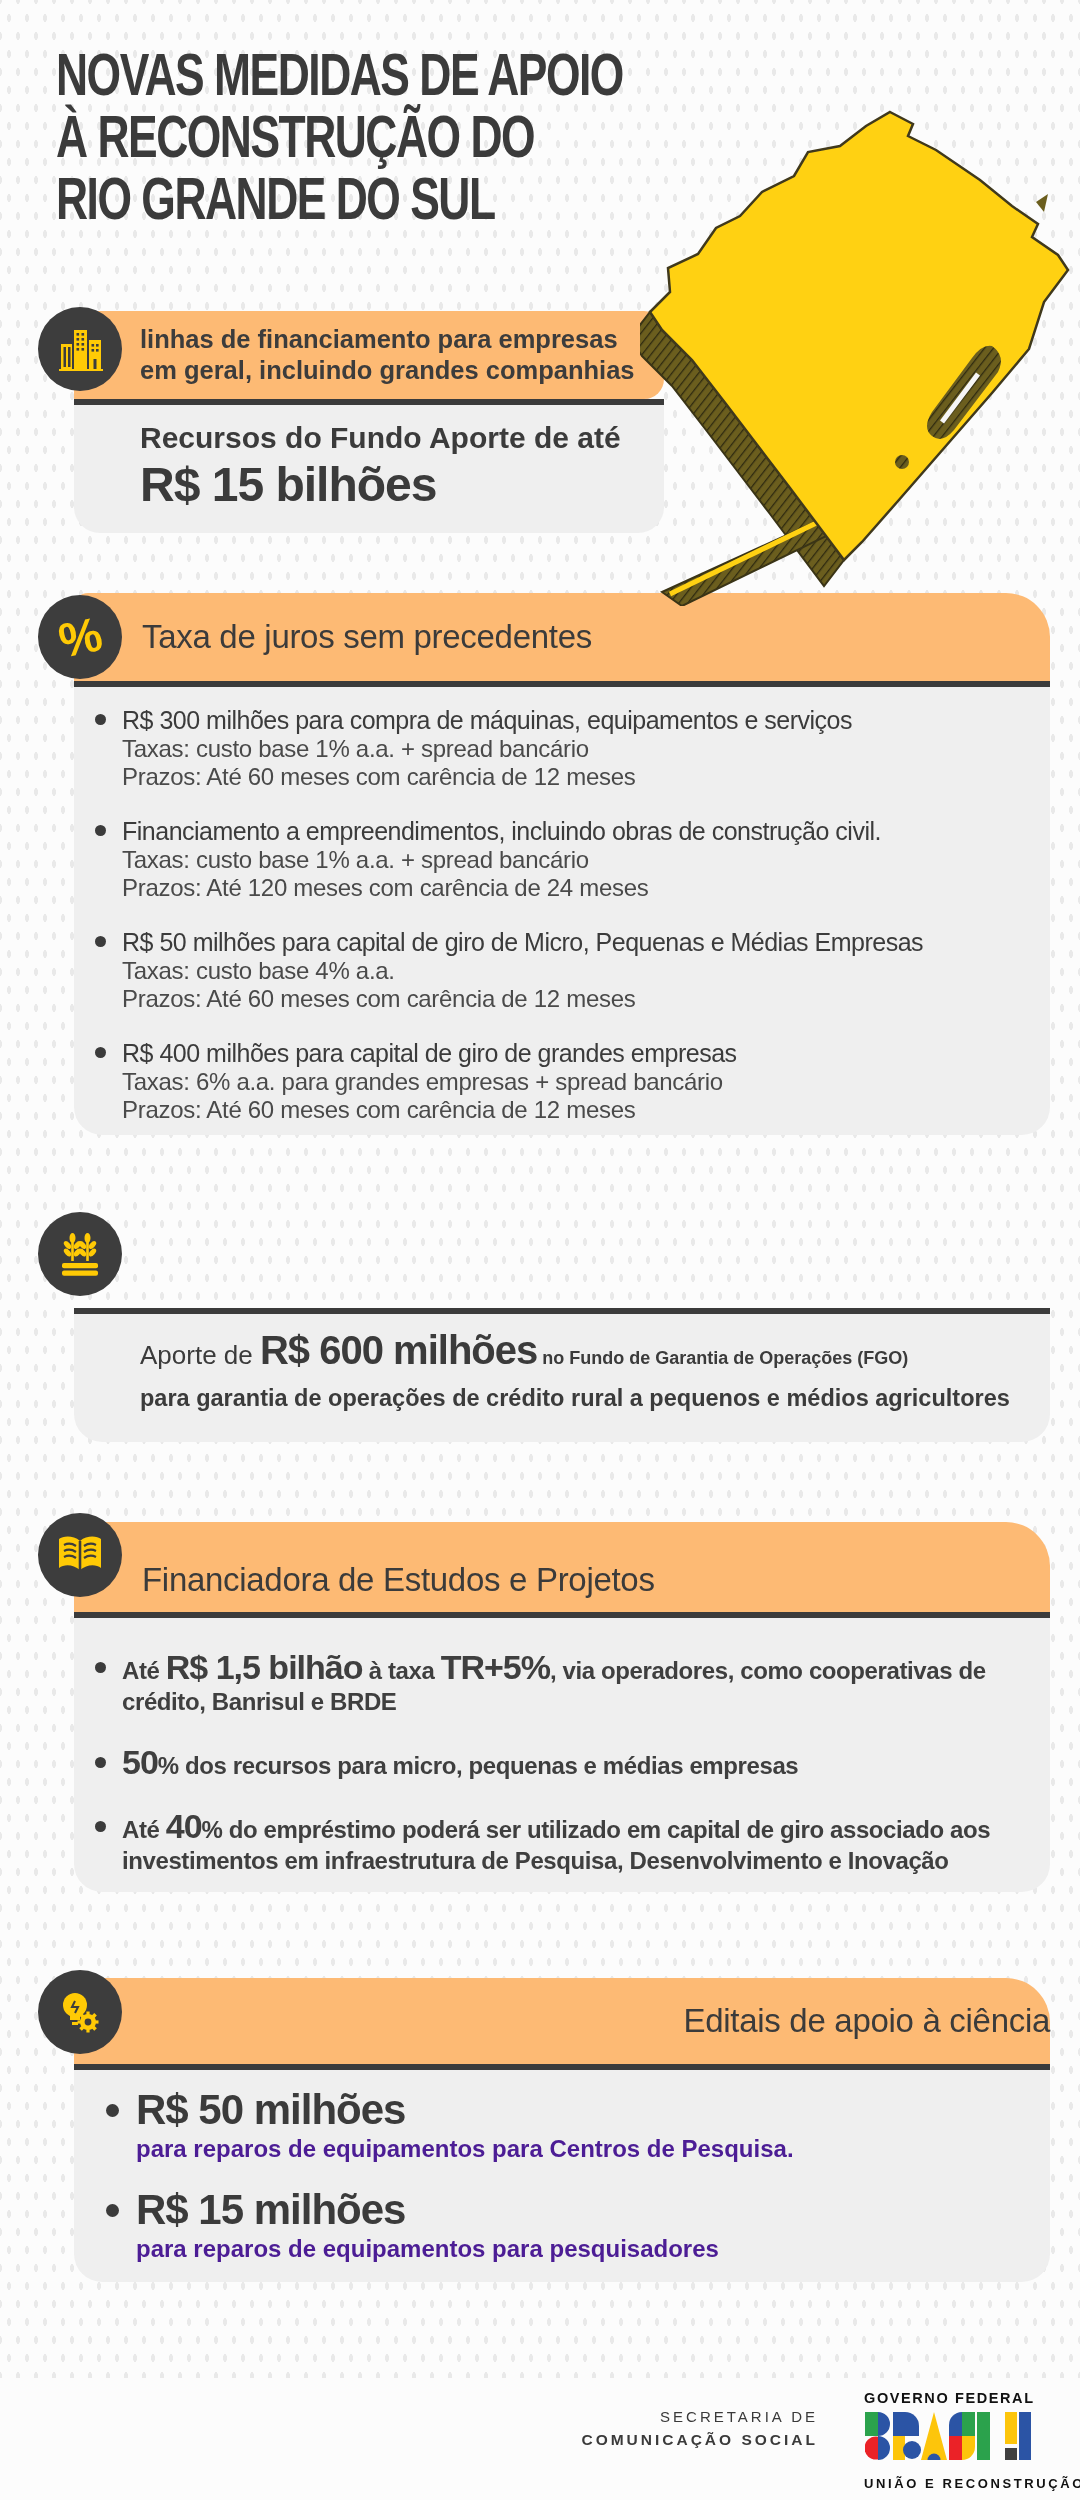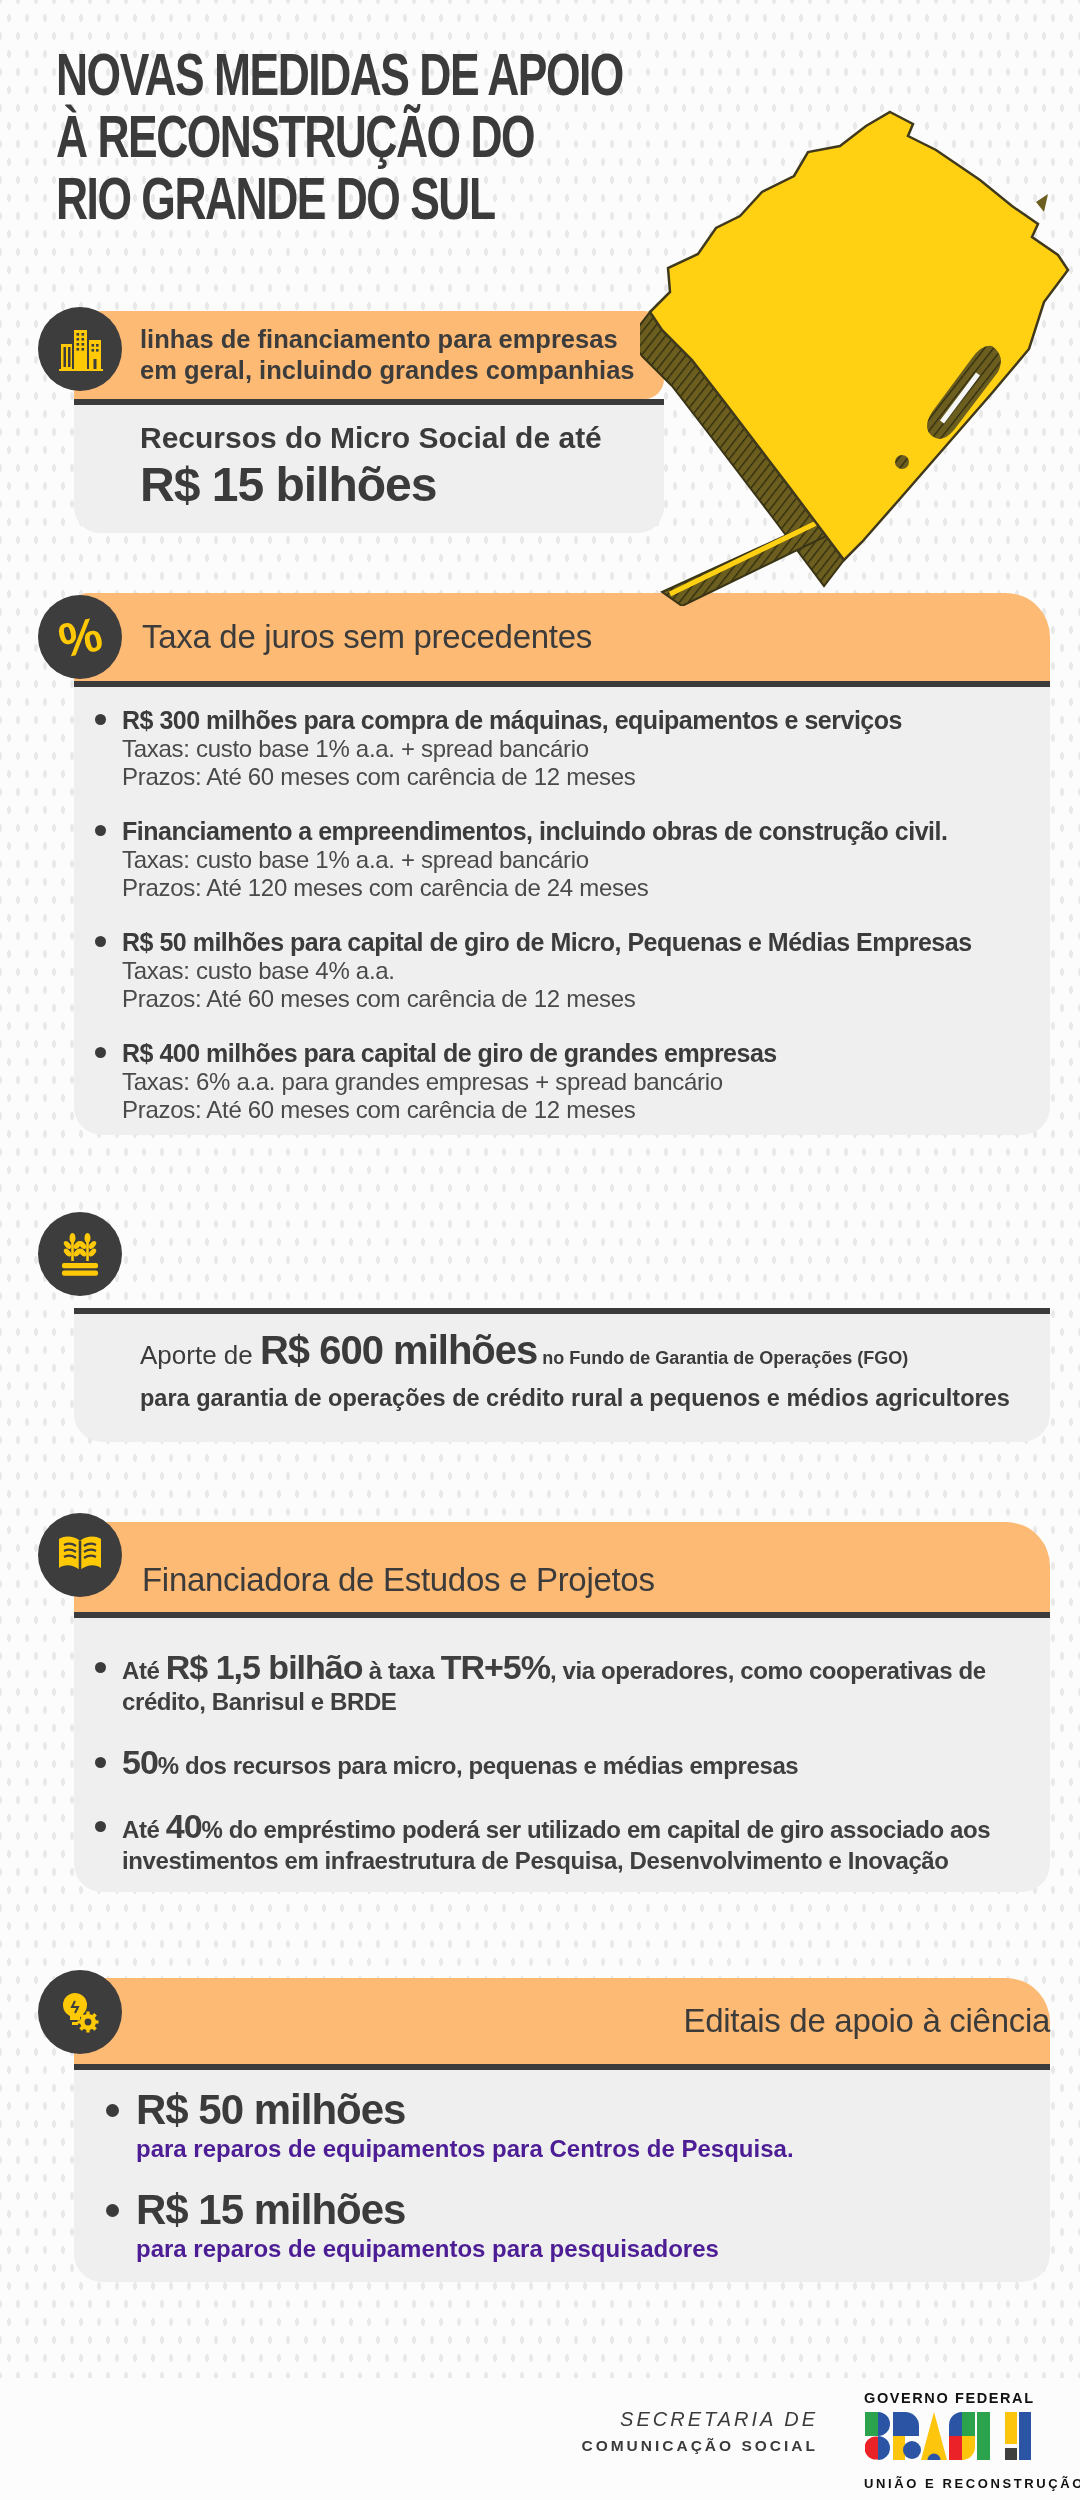--- a/index.html
+++ b/index.html
@@ -24,21 +24,21 @@
   .circle{position:absolute;width:84px;height:84px;border-radius:50%;background:#3d3d3d;
     display:flex;align-items:center;justify-content:center;z-index:3;}
   
   .badge-text{color:#3c3c3c;font-weight:bold;font-size:25.5px;line-height:31px;padding-left:66px;}
   .s1line1{color:#3b3b3b;font-weight:bold;font-size:30px;margin:16px 0 2px 66px;}
   .s1amount{color:#3b3b3b;font-weight:bold;font-size:48px;letter-spacing:-1px;margin:2px 0 0 66px;}
   
   .blist{position:absolute;left:122px;top:705px;width:930px;}
   .bitem{margin-bottom:26px;position:relative;}
   .bitem::before{content:'';position:absolute;left:-27px;top:9px;width:11px;height:11px;border-radius:50%;background:#3b3b3b;}
-  .btitle{color:#3b3b3b;font-weight:bold;font-size:25px;letter-spacing:-.5px;line-height:30px;white-space:nowrap;}
+  .btitle{color:#3b3b3b;font-weight:normal;font-size:25px;letter-spacing:-.5px;line-height:30px;white-space:nowrap;}
   .bsub{color:#4a4a4a;font-size:24px;letter-spacing:-.3px;line-height:27.5px;}
   
   .rural-text{position:absolute;left:140px;top:1328px;width:900px;color:#3b3b3b;line-height:44px;}
   .rural-pre{font-size:26px;}
   .rural-amount{font-size:40px;font-weight:bold;letter-spacing:-1px;}
   .rural-suf{font-size:18px;font-weight:bold;margin-top:36px;}
   .rural-l2{display:block;font-size:23.5px;font-weight:bold;line-height:30px;margin-top:2px;}
   
   .flist{position:absolute;left:122px;top:1652px;width:905px;}
   .fitem{margin-bottom:30px;position:relative;color:#3f3f3f;font-weight:bold;font-size:24px;line-height:31px;letter-spacing:-.4px;}
@@ -48,21 +48,21 @@
   
   .slist{position:absolute;left:136px;top:2086px;width:900px;}
   .sitem{margin-bottom:22px;position:relative;}
   .sitem::before{content:'';position:absolute;left:-30px;top:18px;width:13px;height:13px;border-radius:50%;background:#3b3b3b;}
   .samount{color:#3b3b3b;font-weight:bold;font-size:42px;letter-spacing:-1px;line-height:48px;}
   .sdesc{color:#4c1d95;font-weight:bold;font-size:24px;line-height:30px;}
   
   .pct-glyph{color:#ffca05;font-weight:bold;font-size:48px;transform:rotate(-12deg);}
   
   #secretaria{position:absolute;right:262px;top:2408px;text-align:right;color:#3a3a3a;letter-spacing:3px;}
-  #secretaria .l1{font-size:20px;font-style:italic;}
+  #secretaria .l1{font-size:15px;}
   #secretaria .l2{font-size:15.5px;font-weight:bold;margin-top:6px;}
   #gov-logo{position:absolute;left:864px;top:2390px;width:170px;text-align:center;}
   #gov-logo .gov{color:#111;font-weight:bold;font-size:14.5px;letter-spacing:1.6px;white-space:nowrap;}
   #gov-logo .uniao{color:#111;font-weight:bold;font-size:13px;letter-spacing:2.6px;margin-top:12px;white-space:nowrap;}
   #brasil-svg{margin-top:6px;}
   #map{position:absolute;left:640px;top:106px;width:440px;height:500px;z-index:2;}
 </style>
 </head>
 <body>
 
@@ -124,21 +124,21 @@
     </svg>
   </div>
   <div class="bar" style="left:74px;top:311px;width:590px;height:88px;border-radius:20px 20px 20px 0;">
     <div class="badge-text">
       <div>linhas de financiamento para empresas</div>
       <div>em geral, incluindo grandes companhias</div>
     </div>
   </div>
   <div class="rule" style="left:74px;top:399px;width:590px;"></div>
   <div class="panel" style="left:74px;top:405px;width:590px;height:128px;border-radius:0 0 26px 26px;">
-    <div class="s1line1">Recursos do Micro Social de até</div>
+    <div class="s1line1">Recursos do Fundo Aporte de até</div>
     <div class="s1amount">R$ 15 bilhões</div>
   </div>
 
   <div class="circle" style="left:38px;top:595px;">
     <span class="pct-glyph">%</span>
   </div>
   <div class="bar" style="left:74px;top:593px;width:976px;height:88px;border-radius:14px 44px 0 0;">
     <div class="bar-title">Taxa de juros sem precedentes</div>
   </div>
   <div class="rule" style="left:74px;top:681px;width:976px;"></div>

